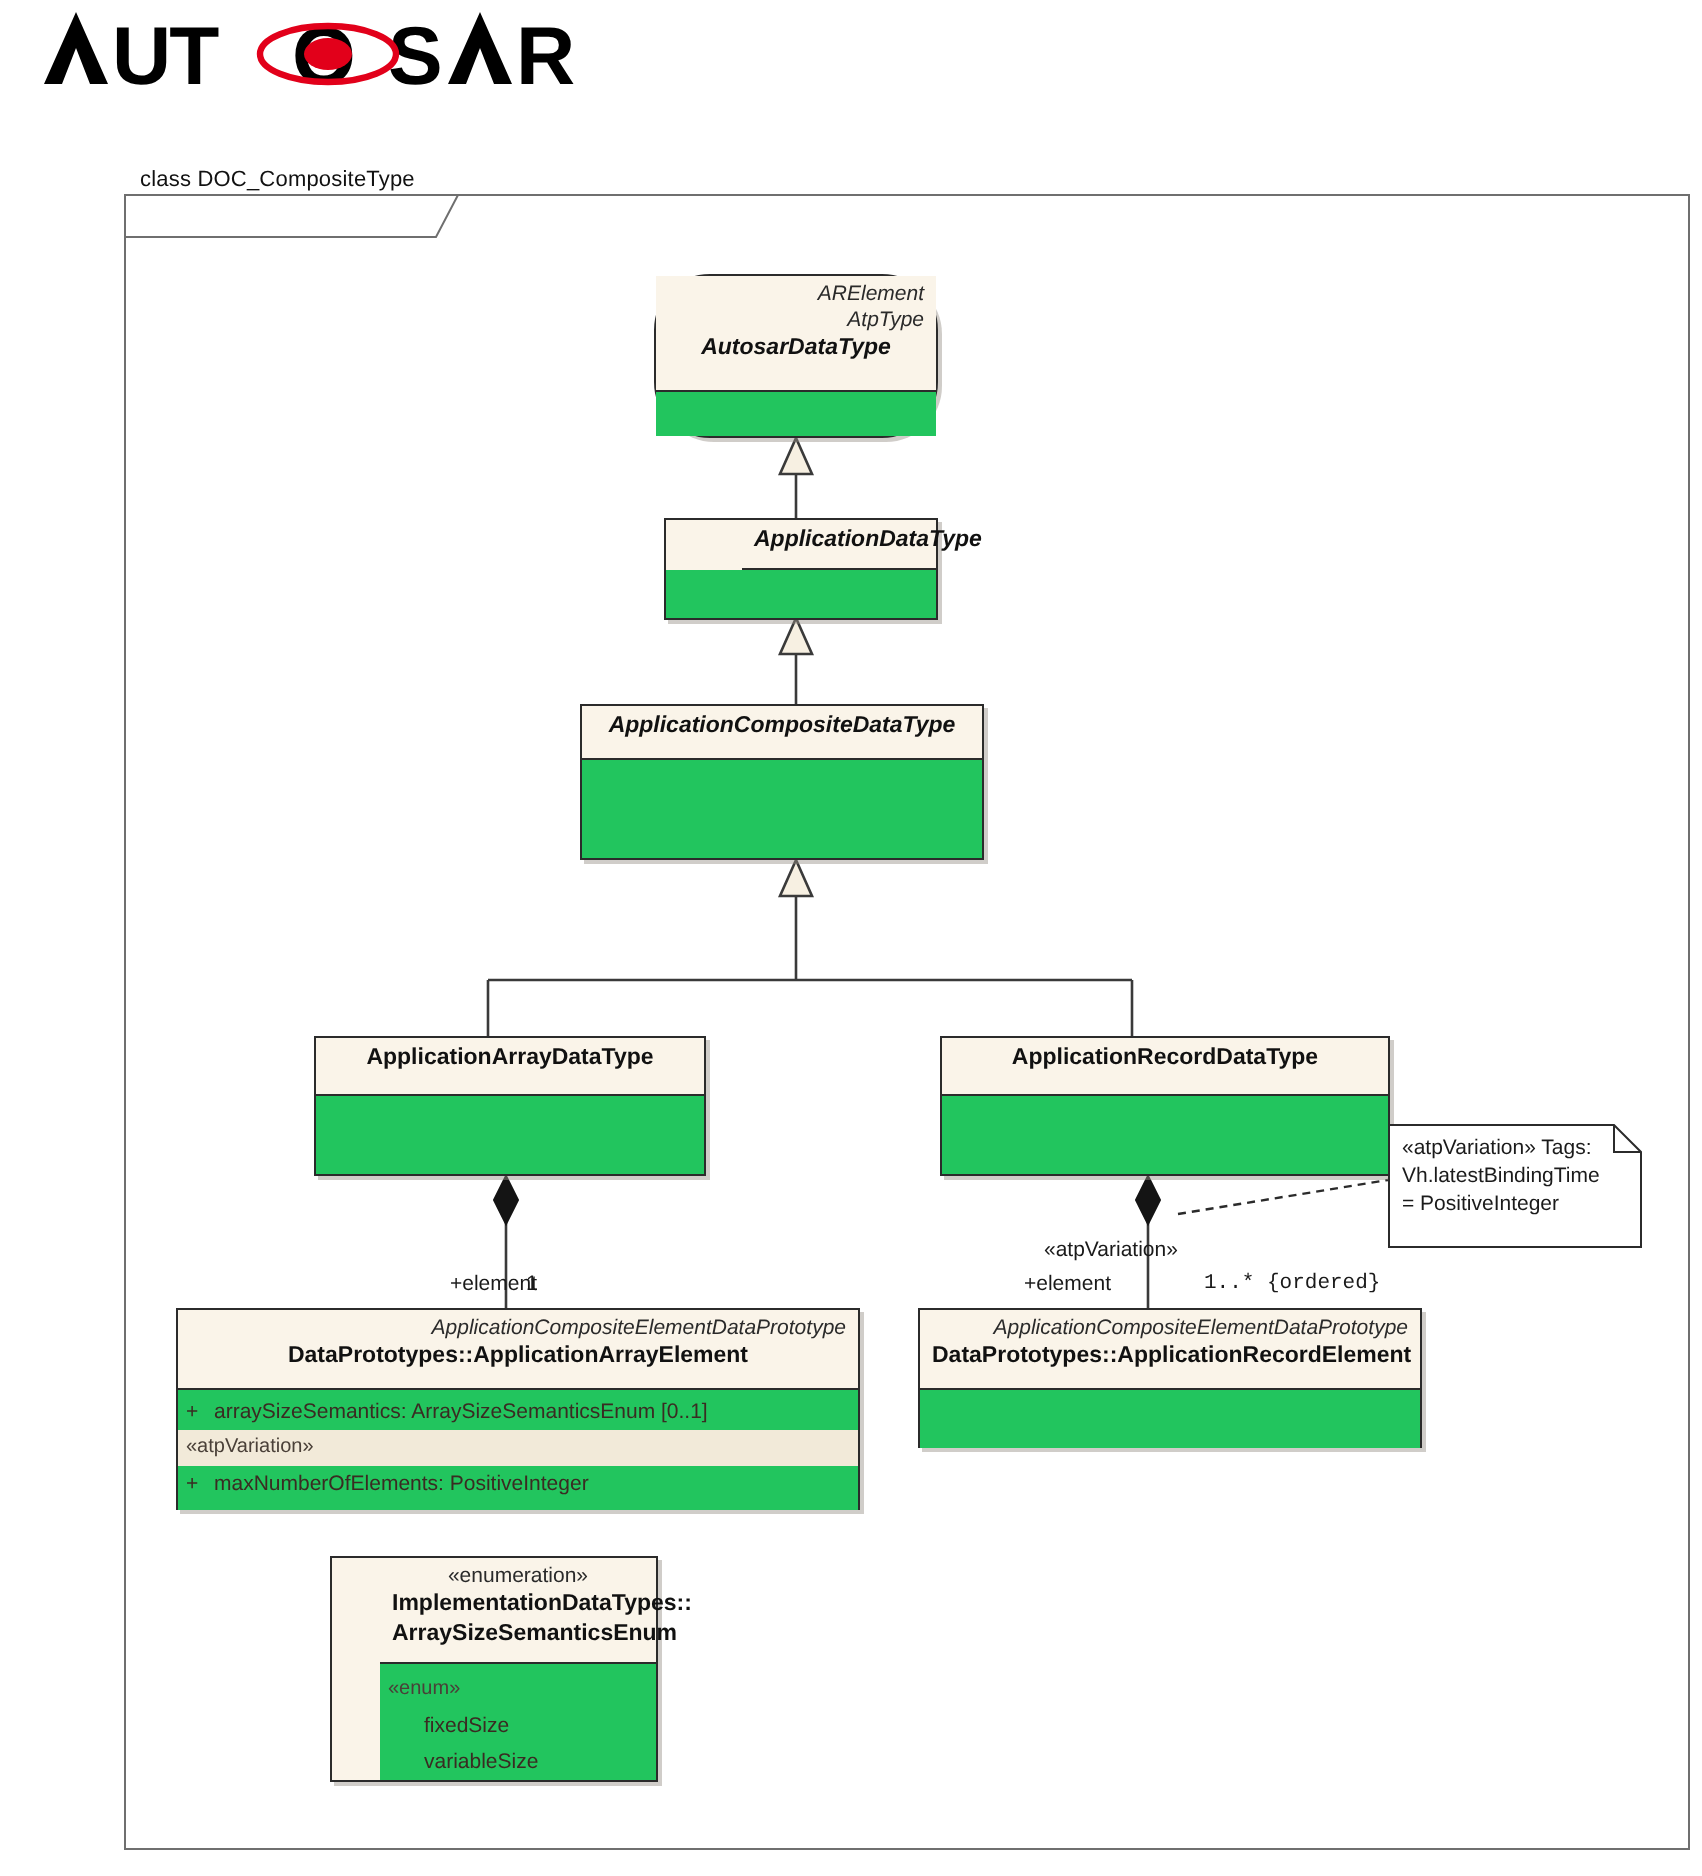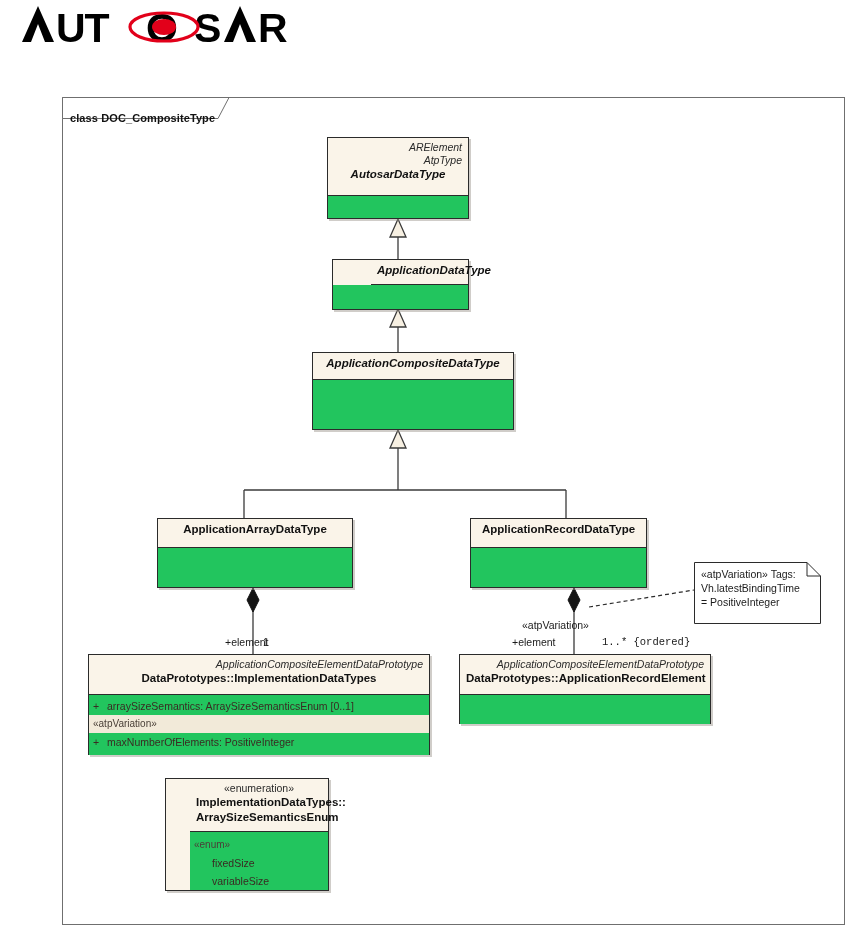--- a/index.html
+++ b/index.html
@@ -33,26 +33,25 @@
   }
   .frame-tab {
     position: absolute;
     left: 62px; top: 97px;
     height: 20px;
     box-sizing: border-box;
   }
   .frame-tab svg { display:block; }
   .frame-tab-label {
     position: absolute;
-    left: 70px; top: 112px;
+    left: 70px; top: 84px;
     font-size: 11px;
     color: #111;
     letter-spacing: .1px;
     white-space: nowrap;
-    font-weight: bold;
   }
 
   
   .uml {
     position: absolute;
     box-sizing: border-box;
     border: 1px solid #2b2b2b;
     background: #FAF4E9;
     box-shadow: 2px 2px 0 0 rgba(150,145,135,.45);
   }
@@ -172,61 +171,61 @@
     </g>
 
     <g fill="#141414" stroke="#141414" stroke-width="1">
       <polygon points="253,588 247,600 253,612 259,600"></polygon>
       <polygon points="574,588 568,600 574,612 580,600"></polygon>
     </g>
 
     <path d="M589 607 L694 590" stroke="#2b2b2b" stroke-width="1.2" fill="none" stroke-dasharray="4,3"></path>
   </svg>
 
-  <div class="uml" style="left:327px; top:137px; width:142px; height:82px;">
+  <div class="uml" style="left:327px; top:137px; width:142px; height:82px;border-radius:28px;">
     <div class="hdr" style="height:58px;">
       <div class="stereo">ARElement</div>
       <div class="stereo">AtpType</div>
       <div class="cname abstract">AutosarDataType</div>
     </div>
     <div class="body" style="height:22px;"></div>
   </div>
 
   <div class="uml" style="left:332px; top:259px; width:137px; height:51px;">
     <div class="hdr" style="height:25px;margin-left:38px;">
       <div class="cname abstract">ApplicationDataType</div>
     </div>
     <div class="body" style="height:24px;"></div>
   </div>
 
-  <div class="uml" style="left:312px; top:352px; width:202px; height:78px;">
+  <div class="uml" style="left:290px; top:352px; width:202px; height:78px;">
     <div class="hdr" style="height:27px;">
       <div class="cname abstract">ApplicationCompositeDataType</div>
     </div>
     <div class="body" style="height:49px;"></div>
   </div>
 
   <div class="uml" style="left:157px; top:518px; width:196px; height:70px;">
     <div class="hdr" style="height:29px;">
       <div class="cname">ApplicationArrayDataType</div>
     </div>
     <div class="body" style="height:39px;"></div>
   </div>
 
-  <div class="uml" style="left:470px; top:518px; width:177px; height:70px;">
+  <div class="uml" style="left:470px; top:518px; width:225px; height:70px;">
     <div class="hdr" style="height:29px;">
       <div class="cname">ApplicationRecordDataType</div>
     </div>
     <div class="body" style="height:39px;"></div>
   </div>
 
   <div class="uml" style="left:88px; top:654px; width:342px; height:101px;">
     <div class="hdr" style="height:40px;">
       <div class="stereo">ApplicationCompositeElementDataPrototype</div>
-      <div class="cname">DataPrototypes::ImplementationDataTypes</div>
+      <div class="cname">DataPrototypes::ApplicationArrayElement</div>
     </div>
     <div class="body" style="height:60px; padding-top:2px;">
       <div class="attr">
         <span class="vis">+</span><span>arraySizeSemantics:  ArraySizeSemanticsEnum [0..1]</span>
       </div>
       <div class="attr alt tag">
         <span>«atpVariation»</span>
       </div>
       <div class="attr">
         <span class="vis">+</span><span>maxNumberOfElements:  PositiveInteger</span>

